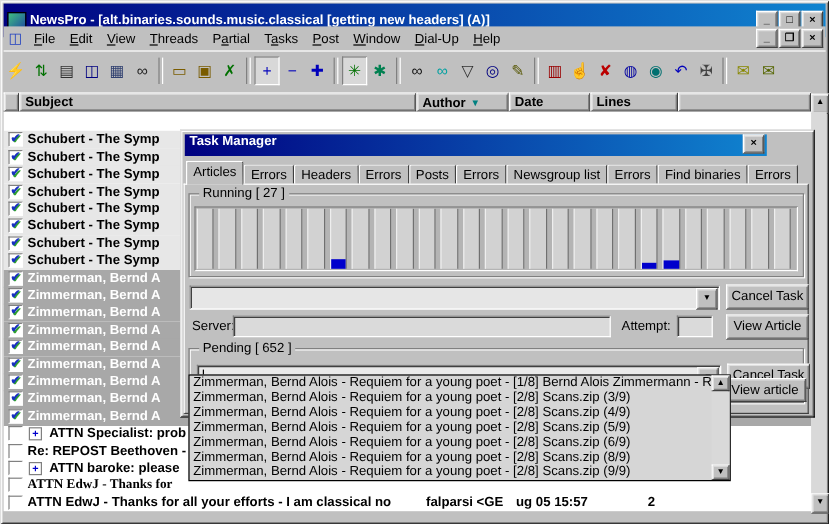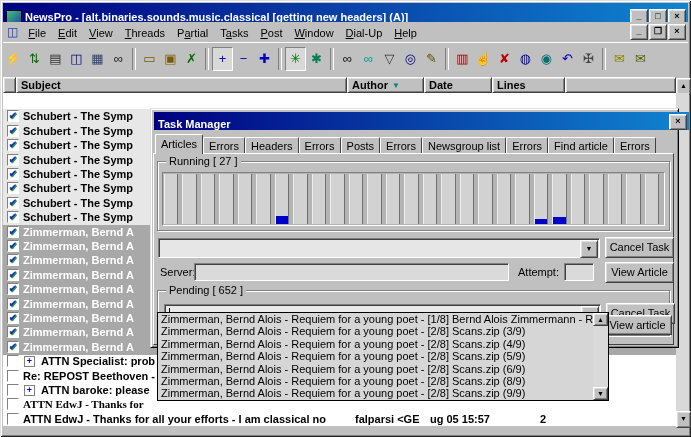--- a/index.html
+++ b/index.html
@@ -44,22 +44,22 @@
   .row.hasplus .subj{left:38px;width:309px;}
   .auth{position:absolute;left:352px;width:71px;overflow:hidden;}
   .rdate{position:absolute;left:427px;width:62px;overflow:hidden;}
   .rlines{position:absolute;left:478px;width:65px;text-align:right;}
   
   .sbtn{position:absolute;left:676px;width:13px;height:15px;font-size:7px;line-height:13px;text-align:center;color:#000;}
   #scroll-track{position:absolute;left:676px;top:93px;width:13px;height:318px;background:#d9d9d9;}
   
   #dialog{position:absolute;left:150px;top:108px;width:527px;height:238px;background:#c0c0c0;z-index:10;
           border:1px solid;border-color:#dfdfdf #000000 #000000 #dfdfdf;box-shadow:inset 1px 1px 0 #ffffff, inset -1px -1px 0 #808080;}
-  .dtitle{position:absolute;left:3px;top:3px;width:535px;height:18px;background:linear-gradient(90deg,#000080,#1084d0);
-          display:flex;align-items:flex-end;}
+  .dtitle{position:absolute;left:3px;top:3px;width:485px;height:18px;background:linear-gradient(90deg,#000080,#1084d0);
+          display:flex;align-items:flex-start;}
   .dtitletext{color:#fff;font-size:11px;font-weight:bold;padding-left:4px;flex:1;}
   .dclose{margin-right:2px;}
   
   #tabs{position:absolute;left:4px;top:25px;width:519px;height:20px;white-space:nowrap;overflow:hidden;}
   .tab{display:inline-block;height:17px;line-height:17px;padding:0 5px;font-size:11px;background:#c0c0c0;
        border:1px solid;border-color:#ffffff #404040 #c0c0c0 #ffffff;border-radius:2px 2px 0 0;vertical-align:bottom;}
   .tab.active{height:20px;line-height:19px;position:relative;z-index:3;box-shadow:-1px 0 0 #fff;}
   .tabpage{position:absolute;left:2px;top:44px;width:521px;height:192px;background:#c0c0c0;box-sizing:border-box;
            border:1px solid;border-color:#ffffff #404040 #404040 #ffffff;}
   
@@ -256,21 +256,21 @@
         <span class="rdate">ug 05 15:57</span>
         <span class="rlines">2</span>
       </div>
     </div>
 
   <div id="dialog">
     <div class="dtitle">
       <div class="dtitletext">Task Manager</div>
       <div class="wbtn raised dclose">×</div>
     </div>
-    <div id="tabs"><span class="tab active">Articles</span><span class="tab">Errors</span><span class="tab">Headers</span><span class="tab">Errors</span><span class="tab">Posts</span><span class="tab">Errors</span><span class="tab">Newsgroup list</span><span class="tab">Errors</span><span class="tab">Find article</span><span class="tab">Errors</span></div>
+    <div id="tabs"><span class="tab active">Articles</span><span class="tab">Errors</span><span class="tab">Headers</span><span class="tab">Errors</span><span class="tab">Posts</span><span class="tab">Errors</span><span class="tab">Newsgroup list</span><span class="tab">Errors</span><span class="tab">Find binaries</span><span class="tab">Errors</span></div>
     <div class="tabpage">
 
       <div class="group" style="left:3px;top:7px;width:513px;height:70px;">
         <div class="legend">Running [ 27 ]</div>
         <div id="bars">
             <div class="bar"></div>
             <div class="bar"></div>
             <div class="bar"></div>
             <div class="bar"></div>
             <div class="bar"></div>

